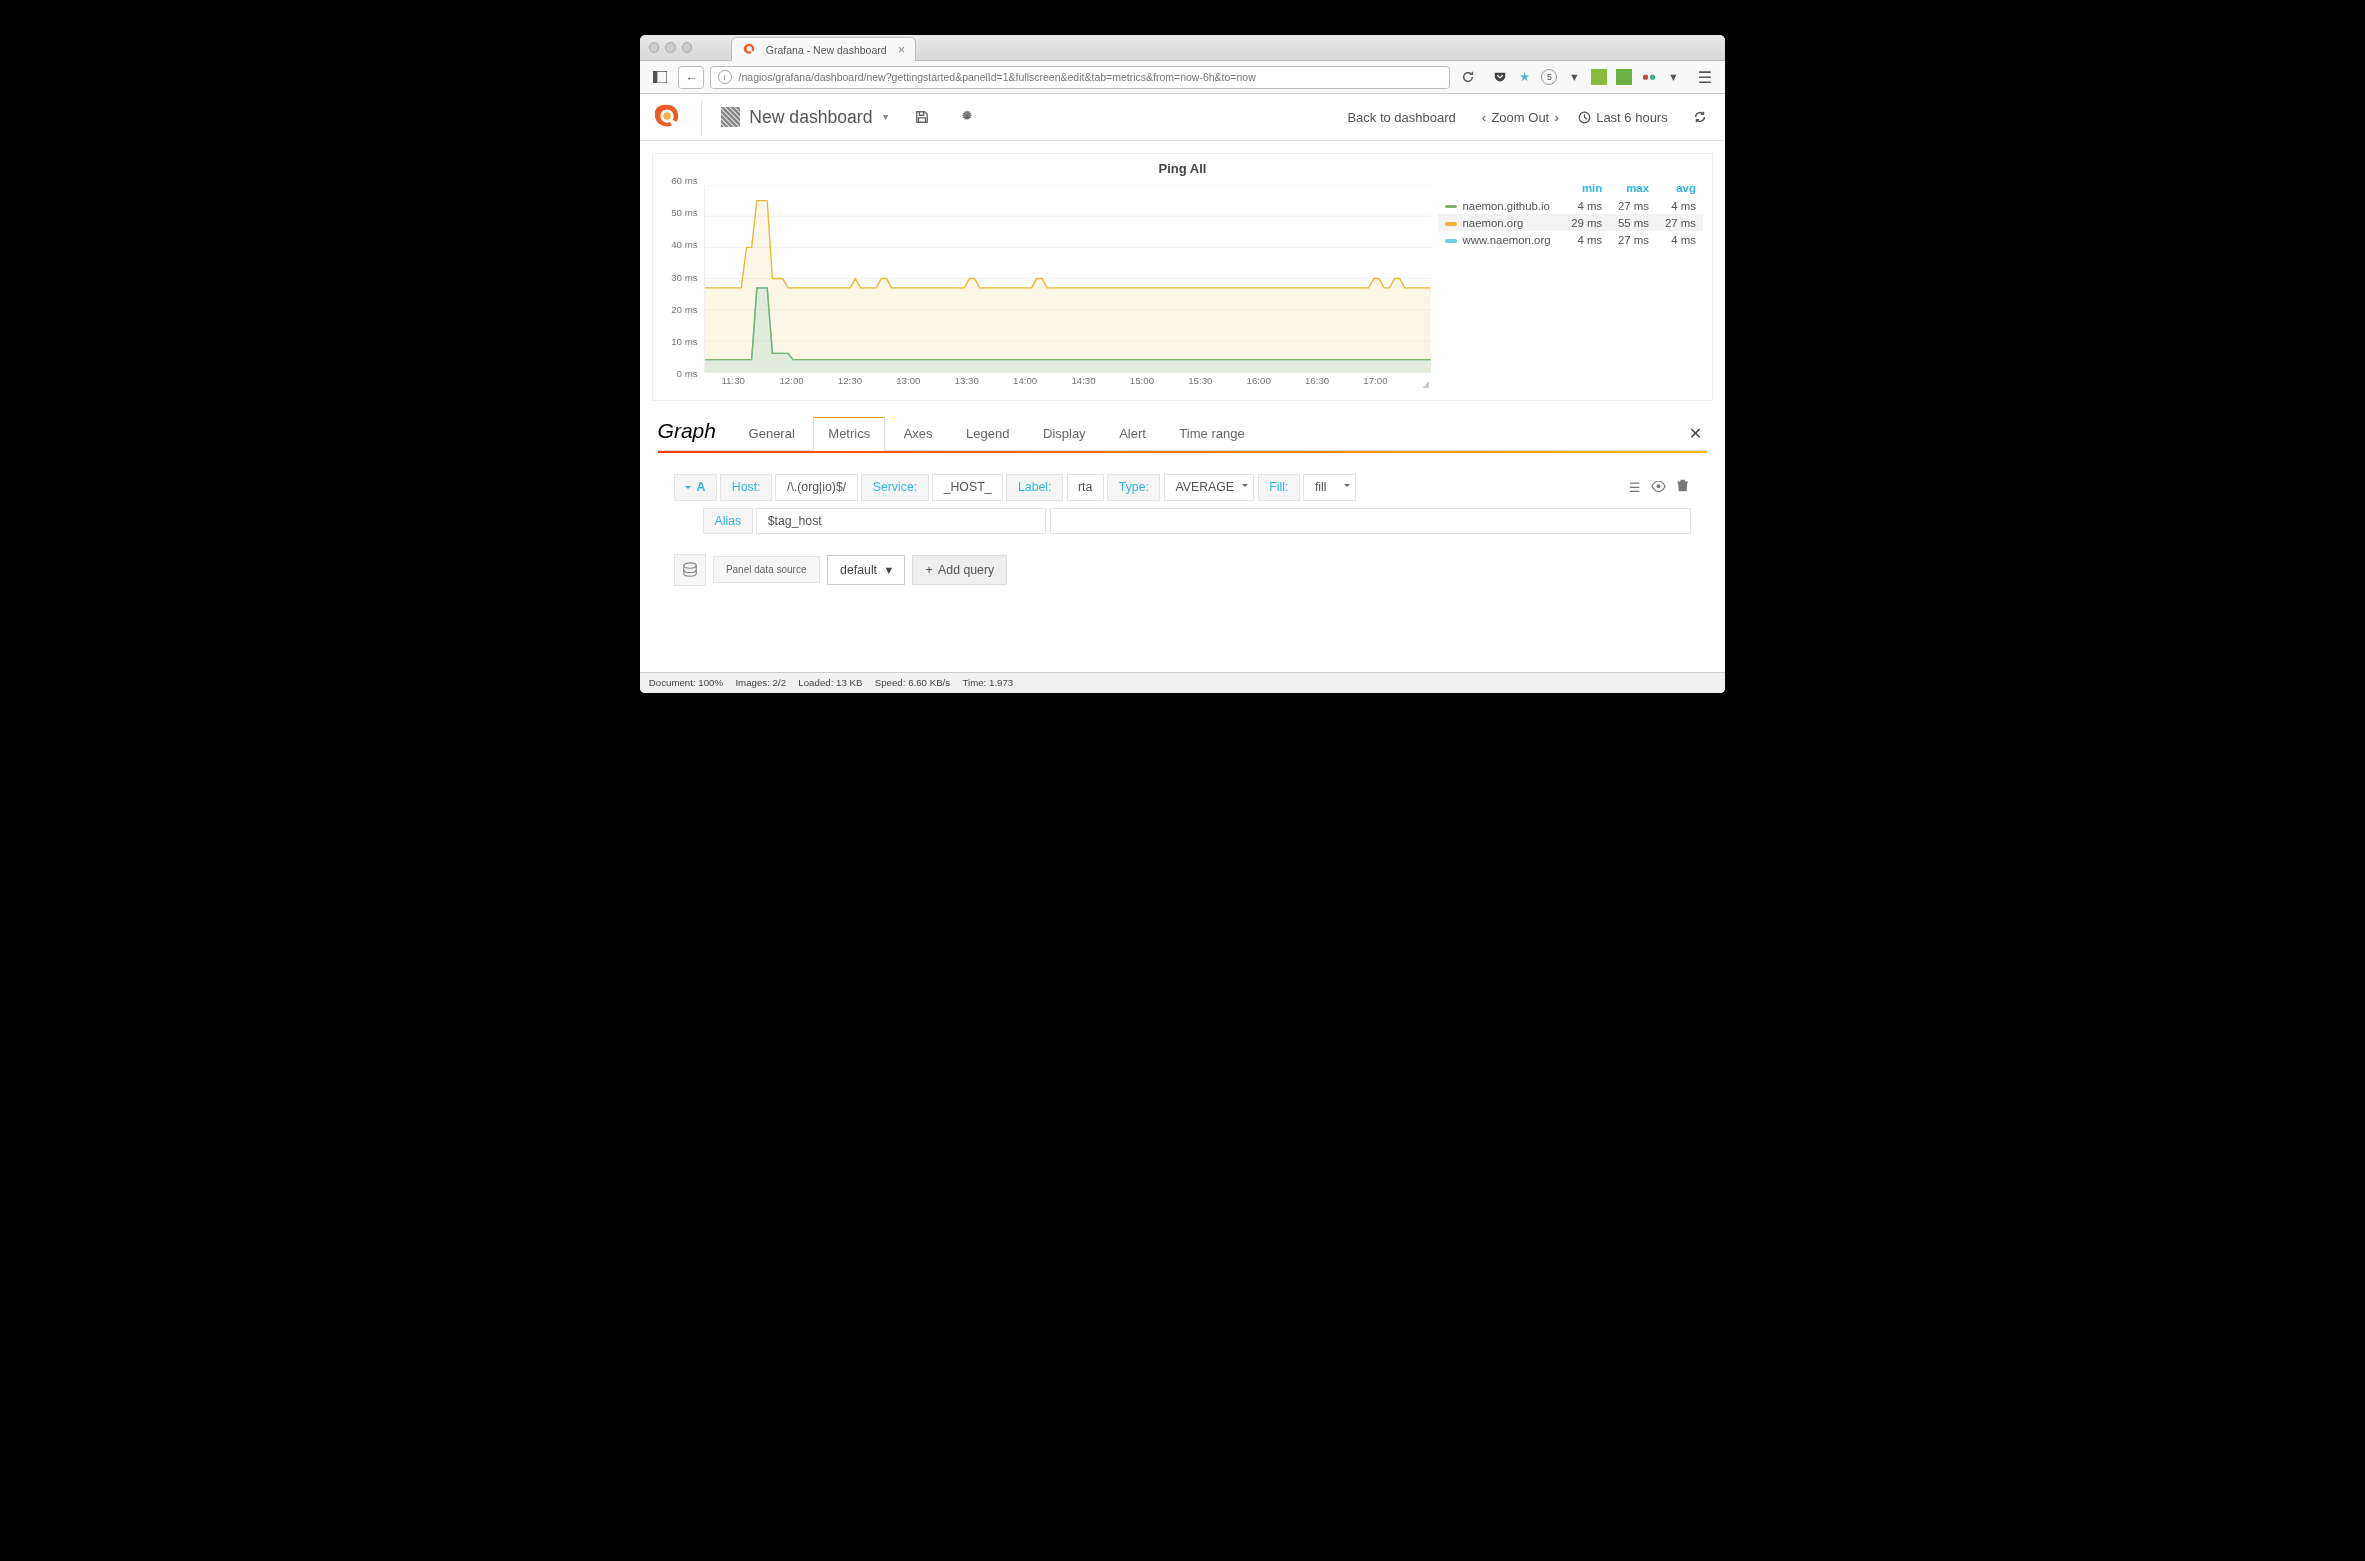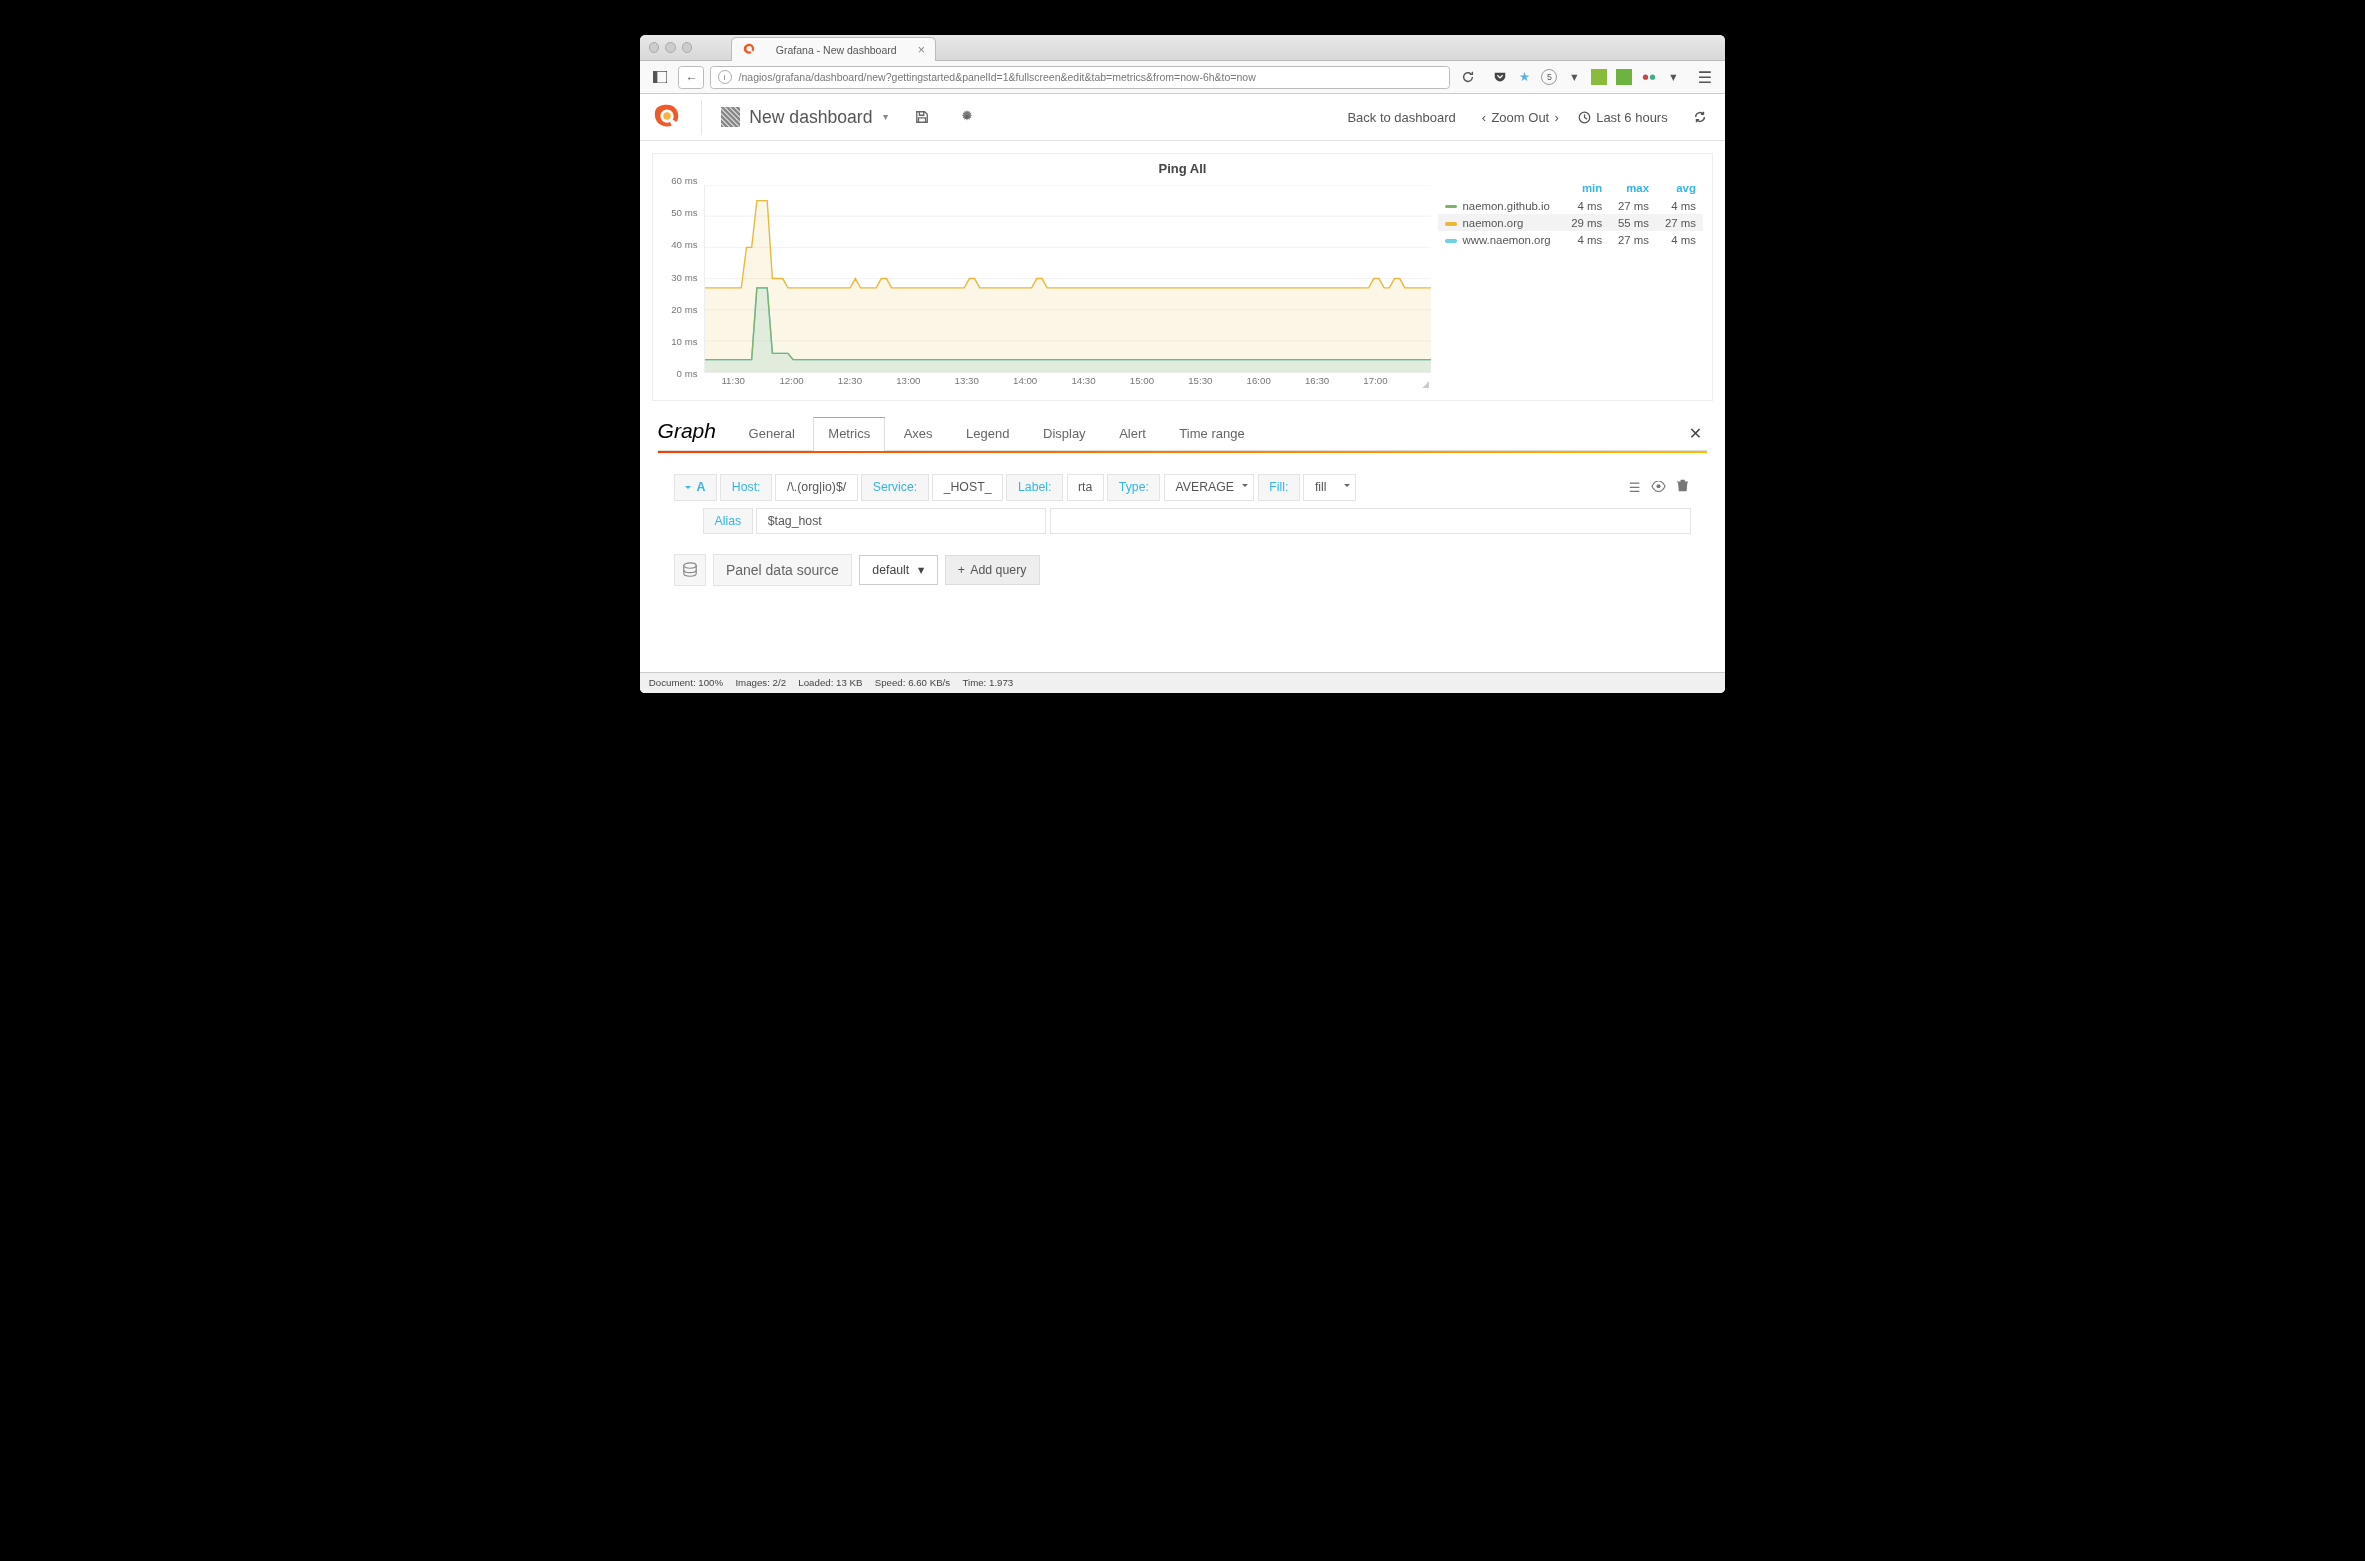--- a/index.html
+++ b/index.html
@@ -2,21 +2,21 @@
 <html style="font-size:14px"><head>
 <meta charset="utf-8">
 <style>
 * { box-sizing: border-box; margin: 0; padding: 0; }
 body { font-family: -apple-system, Helvetica, Arial, sans-serif; background: #000; display: flex; justify-content: center; align-items: flex-start; padding: 35px 44px; }
 .window { width: 1085px; background: #f0f0f0; border-radius: 5.3px; overflow: hidden; box-shadow: 0 8.8px 35px rgba(0,0,0,0.5); }
 .titlebar { height: 26px; background: linear-gradient(#e8e8e8,#d8d8d8); display: flex; align-items: center; padding: 0 8.8px; border-bottom: 0.9px solid #bbb; }
 .traffic { display: flex; gap: 6.1px; }
 .traffic span { width: 10.5px; height: 10.5px; border-radius: 50%; background: #ccc; border: 0.9px solid #aaa; }
 .tabbar { display: flex; align-items: flex-end; padding-left: 44px; height: 26px; margin-top: -26px; pointer-events: none; }
-.tab { pointer-events: auto; background: #f9f9f9; border: 0.9px solid #bbb; border-bottom: none; border-radius: 5.3px 5.3px 0 0; padding: 4.4px 10.5px; display: flex; align-items: center; gap: 21px; font-size: 10.5px; color: #555; }
+.tab { pointer-events: auto; background: #f9f9f9; border: 0.9px solid #bbb; border-bottom: none; border-radius: 5.3px 5.3px 0 0; padding: 4.4px 10.5px; display: flex; align-items: center; gap: 11px; font-size: 10.5px; color: #555; }
 .tab .favicon { width: 12.3px; height: 12.3px; }
 .tab .x { color: #888; font-size: 12.3px; }
 .urlbar { height: 33px; background: #f9f9f9; border-bottom: 0.9px solid #ccc; display: flex; align-items: center; padding: 0 7px; gap: 5.3px; }
 .nav-btn { width: 26px; height: 23px; border: 0.9px solid #bbb; border-radius: 3.5px; background: #fff; display: flex; align-items: center; justify-content: center; font-size: 12.3px; color: #555; }
 .split-btn { width: 26px; height: 23px; display: flex; align-items: center; justify-content: center; color: #555; }
 .url-field { flex: 1; height: 23px; border: 0.9px solid #bbb; border-radius: 3.5px; background: #fff; display: flex; align-items: center; padding: 0 7px; font-size: 10.5px; color: #777; gap: 7px; }
 .url-field .info { width: 14px; height: 14px; border: 0.9px solid #aaa; border-radius: 50%; display: flex; align-items: center; justify-content: center; font-size: 8px; }
 .url-icons { display: flex; align-items: center; gap: 8.8px; padding: 0 5.3px; }
 .url-icons .ico { width: 16px; height: 16px; display: flex; align-items: center; justify-content: center; font-size: 12.3px; color: #555; }
 .badge5 { width: 16px; height: 16px; border: 0.9px solid #999; border-radius: 50%; font-size: 8.8px; display: flex; align-items: center; justify-content: center; color: #555; }
@@ -73,21 +73,21 @@
 .seg.sel { background: #fff; position: relative; padding-right: 19.3px; min-width: 79px; }
 .seg.sel:after { content: ""; position: absolute; right: 5.3px; top: 50%; transform: translateY(-50%); border: 3.5px solid transparent; border-top-color: #666; }
 .seg.wide { background: #fff; flex: 1; }
 .row-letter { color: #33b5e5; font-weight: 600; display: flex; align-items: center; gap: 5.3px; }
 .row-letter:before { content: ""; border: 3.5px solid transparent; border-top-color: #33b5e5; margin-top: 3.5px; }
 .row-actions { margin-left: auto; display: flex; gap: 10.5px; align-items: center; color: #777; padding: 0 3.5px; }
 .row-actions span { font-size: 13px; }
 
 .ds-row { display: flex; gap: 7px; padding: 16px; align-items: center; }
 .ds-ico { background: #f6f6f6; border: 0.9px solid #e4e4e4; width: 32px; height: 32px; display: flex; align-items: center; justify-content: center; color: #888; }
-.ds-lbl { background: #f6f6f6; border: 0.9px solid #e4e4e4; padding: 7px 12.3px; font-size: 14px; color: #666; }
+.ds-lbl { background: #f6f6f6; border: 0.9px solid #e4e4e4; padding: 7px 12.3px; font-size: 10px; color: #666; }
 .ds-sel { background: #fff; border: 0.9px solid #ccc; padding: 7px 12.3px; font-size: 12.3px; color: #444; display: flex; align-items: center; gap: 8.8px; }
 .addq { background: #eee; border: 0.9px solid #ddd; padding: 7px 12.3px; font-size: 12.3px; color: #555; display: flex; align-items: center; gap: 5.3px; }
 
 .statusbar { height: 21px; background: #f0f0f0; border-top: 0.9px solid #ccc; font-size: 9.7px; color: #444; display: flex; align-items: center; padding: 0 8.8px; gap: 12.3px; margin-top: 70px; }
 
 svg.grafana-logo { width: 100%; height: 100%; }
 </style>
 </head>
 <body>
 

